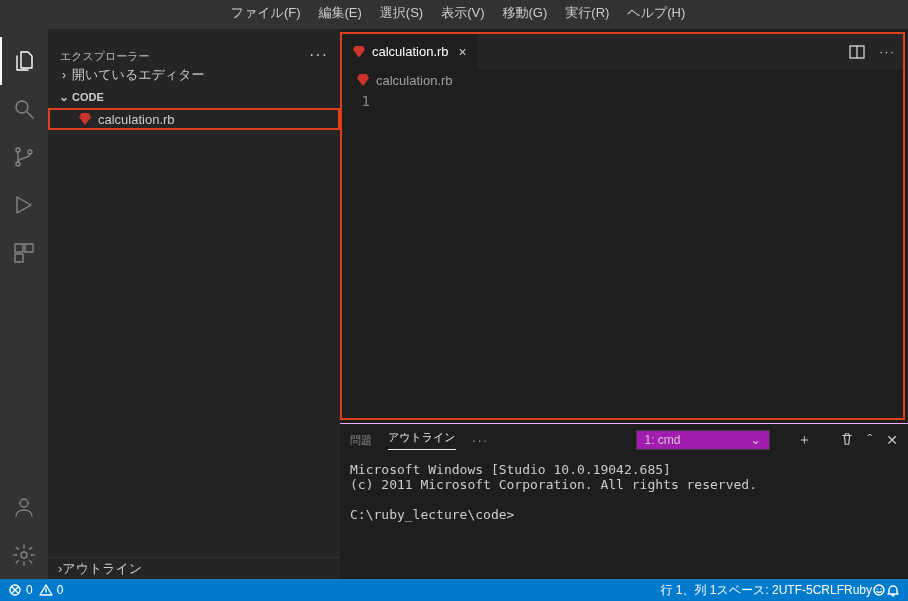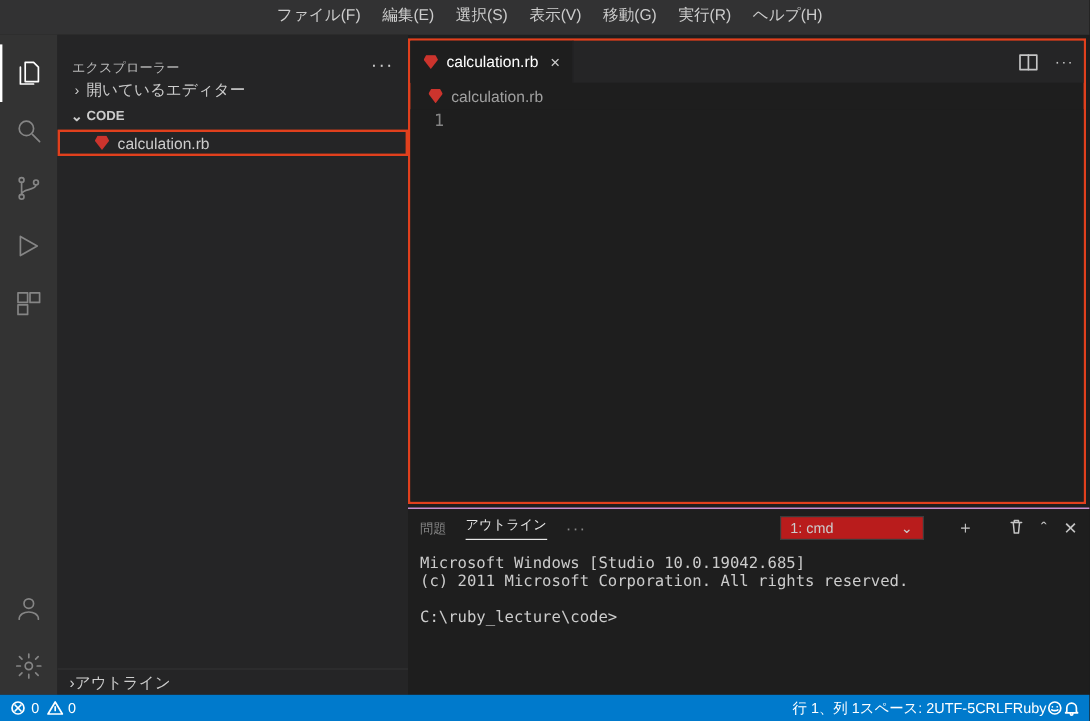--- a/index.html
+++ b/index.html
@@ -120,22 +120,22 @@
     display: flex; flex-direction: column;
   }
   .panel-tabs {
     height: 32px; display: flex; align-items: center; padding: 0 10px;
     gap: 16px; color: #888888; font-size: 11px;
   }
   .panel-tabs .ptab.active { color: #e7e7e7; border-bottom: 1px solid #e7e7e7; padding-bottom: 4px;}
   .panel-tabs .ellipsis { font-size: 14px; letter-spacing: 1px; }
   .panel-tabs .spacer { flex: 1; }
   .term-select {
-    display: flex; align-items: center; gap: 56px;
-    background: #b91c1c; color: #cccccc; font-size: 12px;
+    display: flex; align-items: center; gap: 70px;
+    background: #a21caf; color: #cccccc; font-size: 12px;
     padding: 2px 8px; border: 1px solid #3c3c3c;
   }
   .panel-tabs .actions { display: flex; align-items: center; gap: 14px; margin-left: 12px; color: #c5c5c5; font-size: 14px;}
   .term-body {
     flex: 1; padding: 6px 10px; font-family: Consolas, monospace;
     font-size: 13px; color: #cccccc; white-space: pre;
   }
 
   
   .statusbar {

